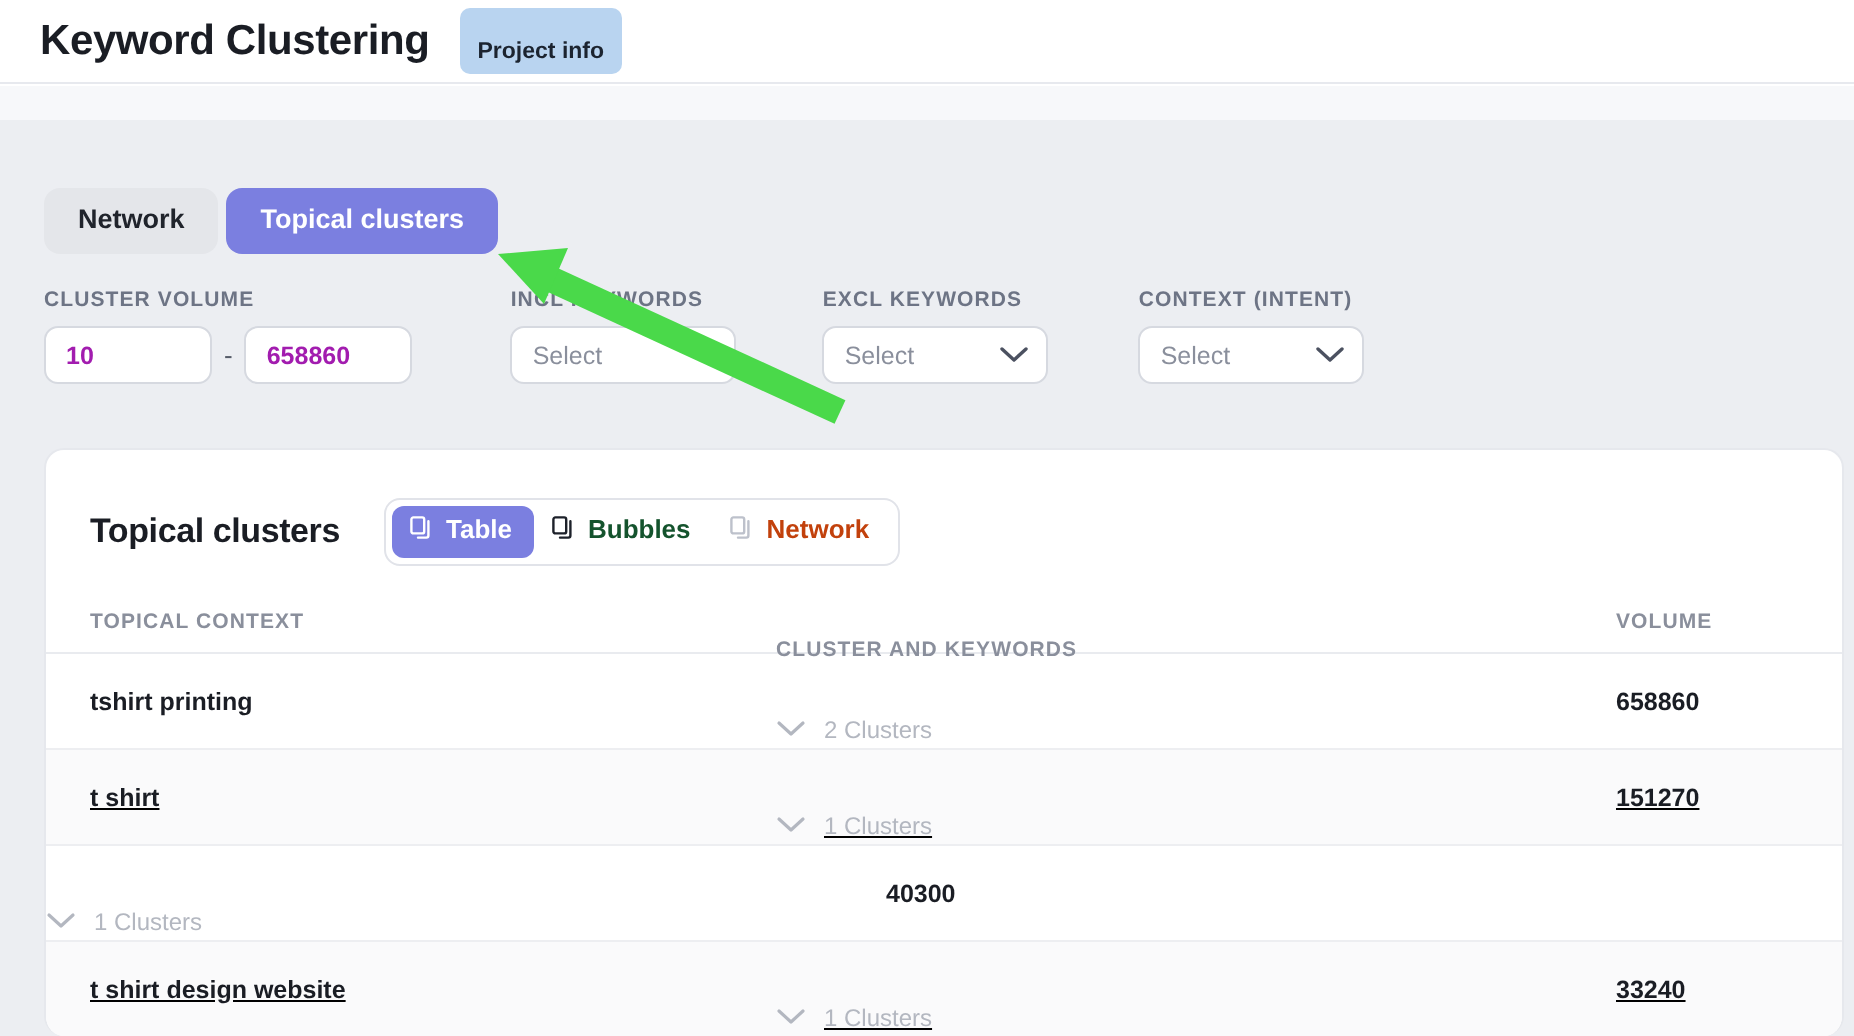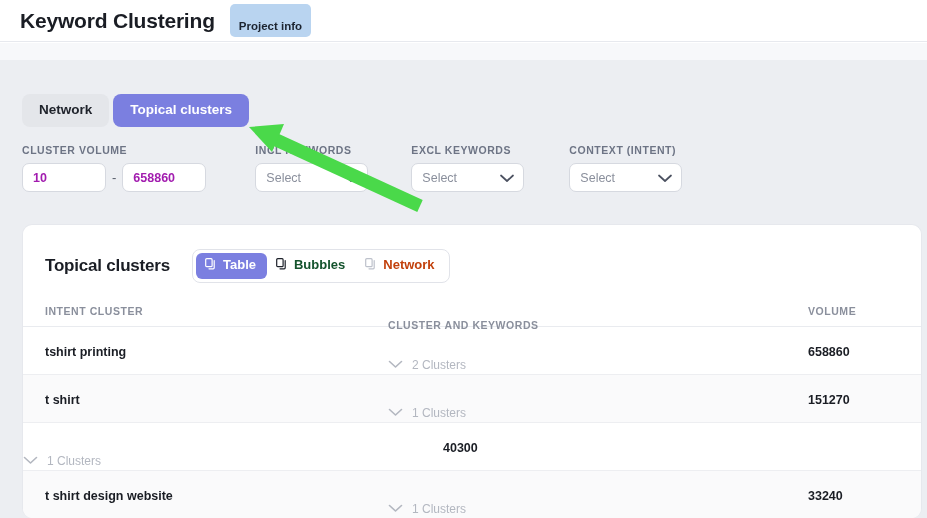--- a/index.html
+++ b/index.html
@@ -234,21 +234,21 @@
   .col-a { width: 365px; padding-left: 22px; }
   .col-b { width: 420px; margin-top: 29px; }
   .col-c { width: 113px; }
 
   .trow {
     display: flex;
     align-items: center;
     height: 48px;
     border-bottom: 1px solid #edeef1;
   }
-  .trow.alt { background: #fafafb; }
+  .trow.alt { background: #fafafb; text-decoration: underline; }
 
   .cell-name {
     font-size: 12.5px;
     font-weight: bold;
     color: #1a1d24;
     white-space: nowrap;
     text-align: right;
   }
   .cell-clusters {
     display: flex;
@@ -378,21 +378,21 @@
           </span>
           <span>Network</span>
         </div>
 
       </div>
     </div>
 
     <div class="table">
 
       <div class="thead">
-        <div class="th col-a">INTENT CLUSTER</div>
+        <div class="th col-a">TOPICAL CONTEXT</div>
         <div class="th col-b">CLUSTER AND KEYWORDS</div>
         <div class="th col-c">VOLUME</div>
       </div>
 
       <div class="trow">
         <div class="col-a">
           <span class="cell-name">tshirt printing</span>
         </div>
         <div class="col-b">
           <div class="cell-clusters">

